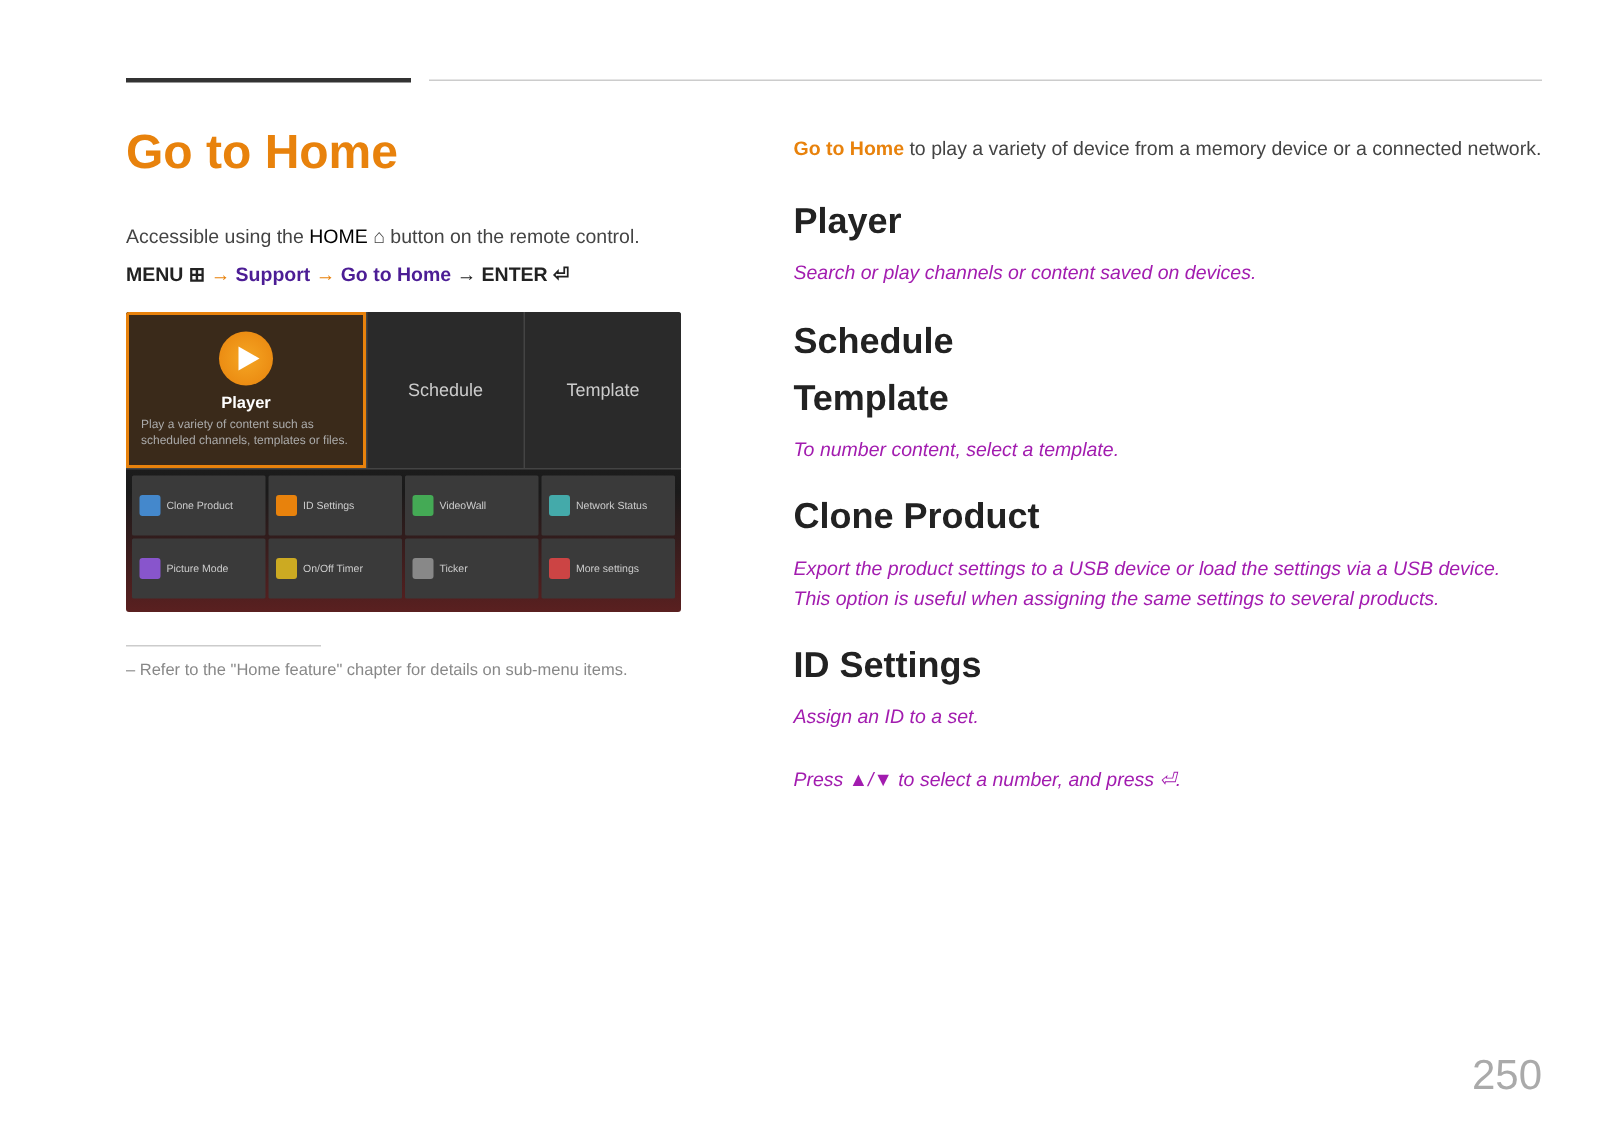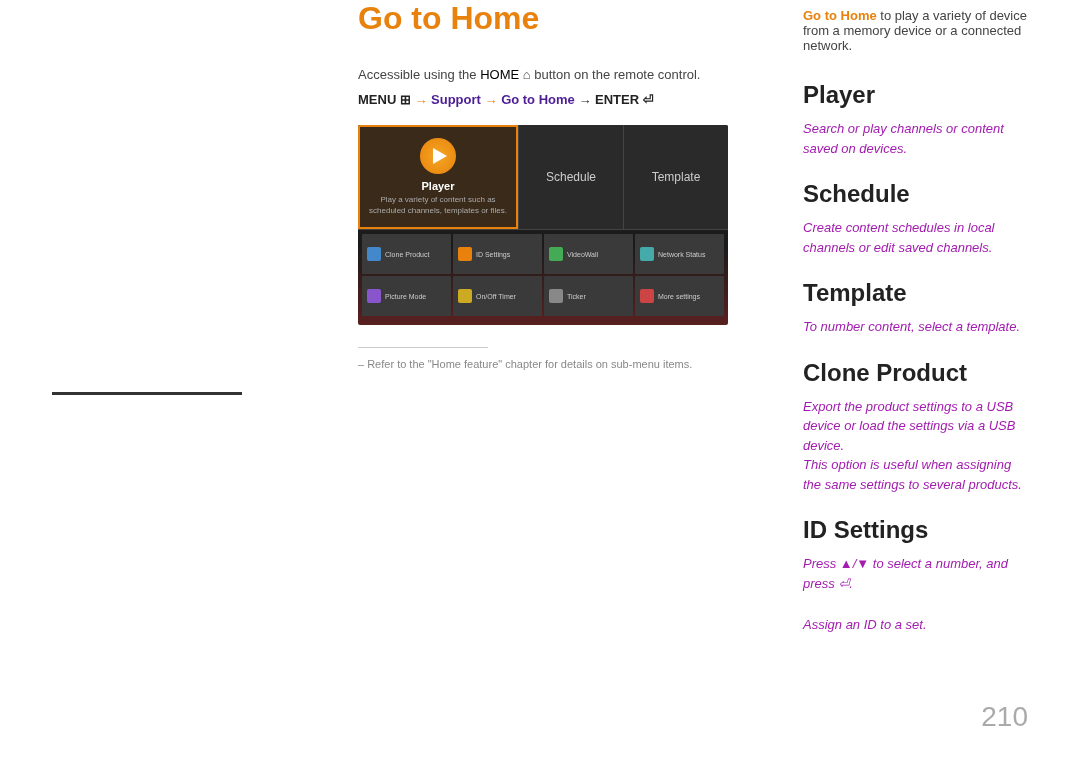--- a/index.html
+++ b/index.html
@@ -7,22 +7,23 @@
       background: #fff;
       font-family: 'Arial', sans-serif;
       width: 1080px;
       height: 763px;
       overflow: hidden;
       position: relative;
     }
 
     .page-container {
       display: flex;
-      flex-direction: row;
+      flex-direction: column;
       height: 100%;
+      padding-left: 32px;
     }
 
     
     .top-rules {
       display: flex;
       align-items: center;
       padding: 0 52px;
       margin-top: 52px;
       margin-bottom: 28px;
     }
@@ -135,21 +136,20 @@
 
     .player-label {
       color: #fff;
       font-size: 11px;
       font-weight: bold;
       margin-bottom: 3px;
     }
     .player-sublabel {
       color: #aaa;
       font-size: 8px;
-      text-align: center;
       line-height: 1.3;
     }
 
     .mockup-schedule {
       flex: 1;
       background: #2a2a2a;
       display: flex;
       align-items: center;
       justify-content: center;
       border-left: 1px solid #444;
@@ -366,34 +366,33 @@
 
       <p class="intro-text">
         <span class="highlight">Go to Home</span>
         <span> to play a variety of device from a memory device or a connected network.</span>
       </p>
 
       <h2 class="section-heading">Player</h2>
       <p class="section-desc">Search or play channels or content saved on devices.</p>
 
       <h2 class="section-heading">Schedule</h2>
-      <p class="section-desc">Create content schedules in local channels or edit saved channels.</p>
 
       <h2 class="section-heading">Template</h2>
       <p class="section-desc">To number content, select a template.</p>
 
       <h2 class="section-heading">Clone Product</h2>
       <p class="section-desc">
         Export the product settings to a USB device or load the settings via a USB device.<br>
         This option is useful when assigning the same settings to several products.
       </p>
 
       <h2 class="section-heading">ID Settings</h2>
+      <p class="section-desc">Assign an ID to a set.</p>
       <p class="section-desc">Press ▲/▼ to select a number, and press ⏎.</p>
-      <p class="section-desc">Assign an ID to a set.</p>
 
     </div>
 
   </div>
 
-  <div class="page-number">210</div>
+  <div class="page-number">250</div>
 
 </div>
 
 </body></html>

